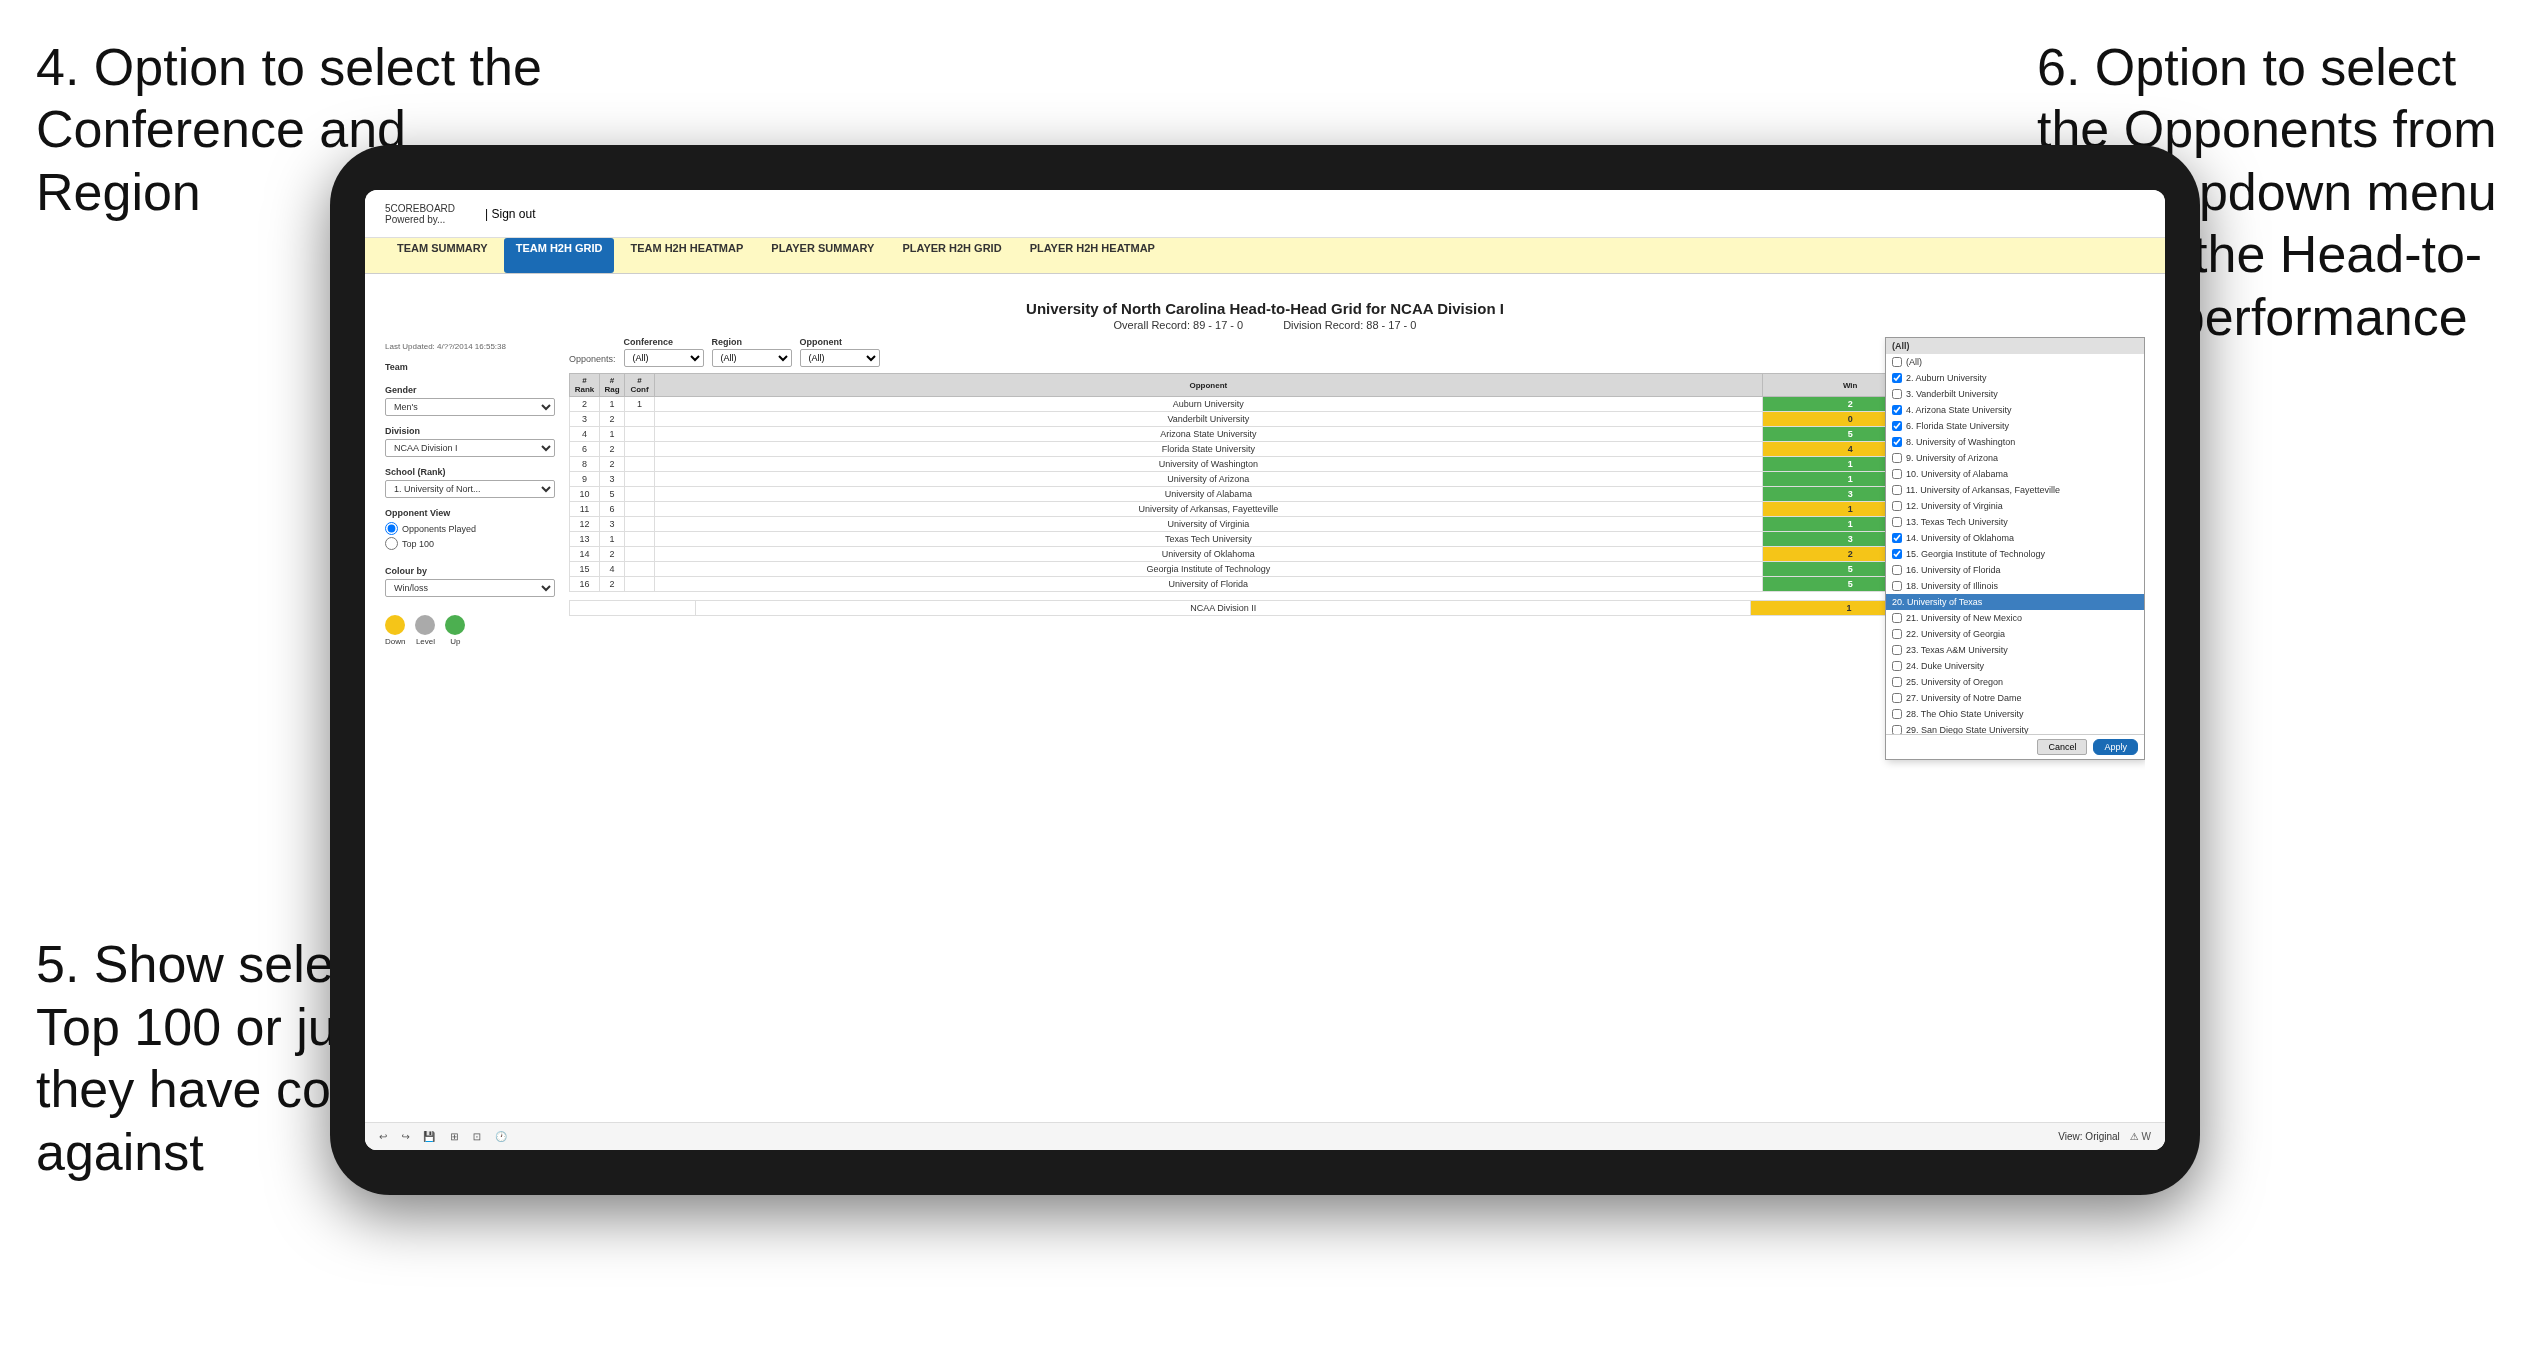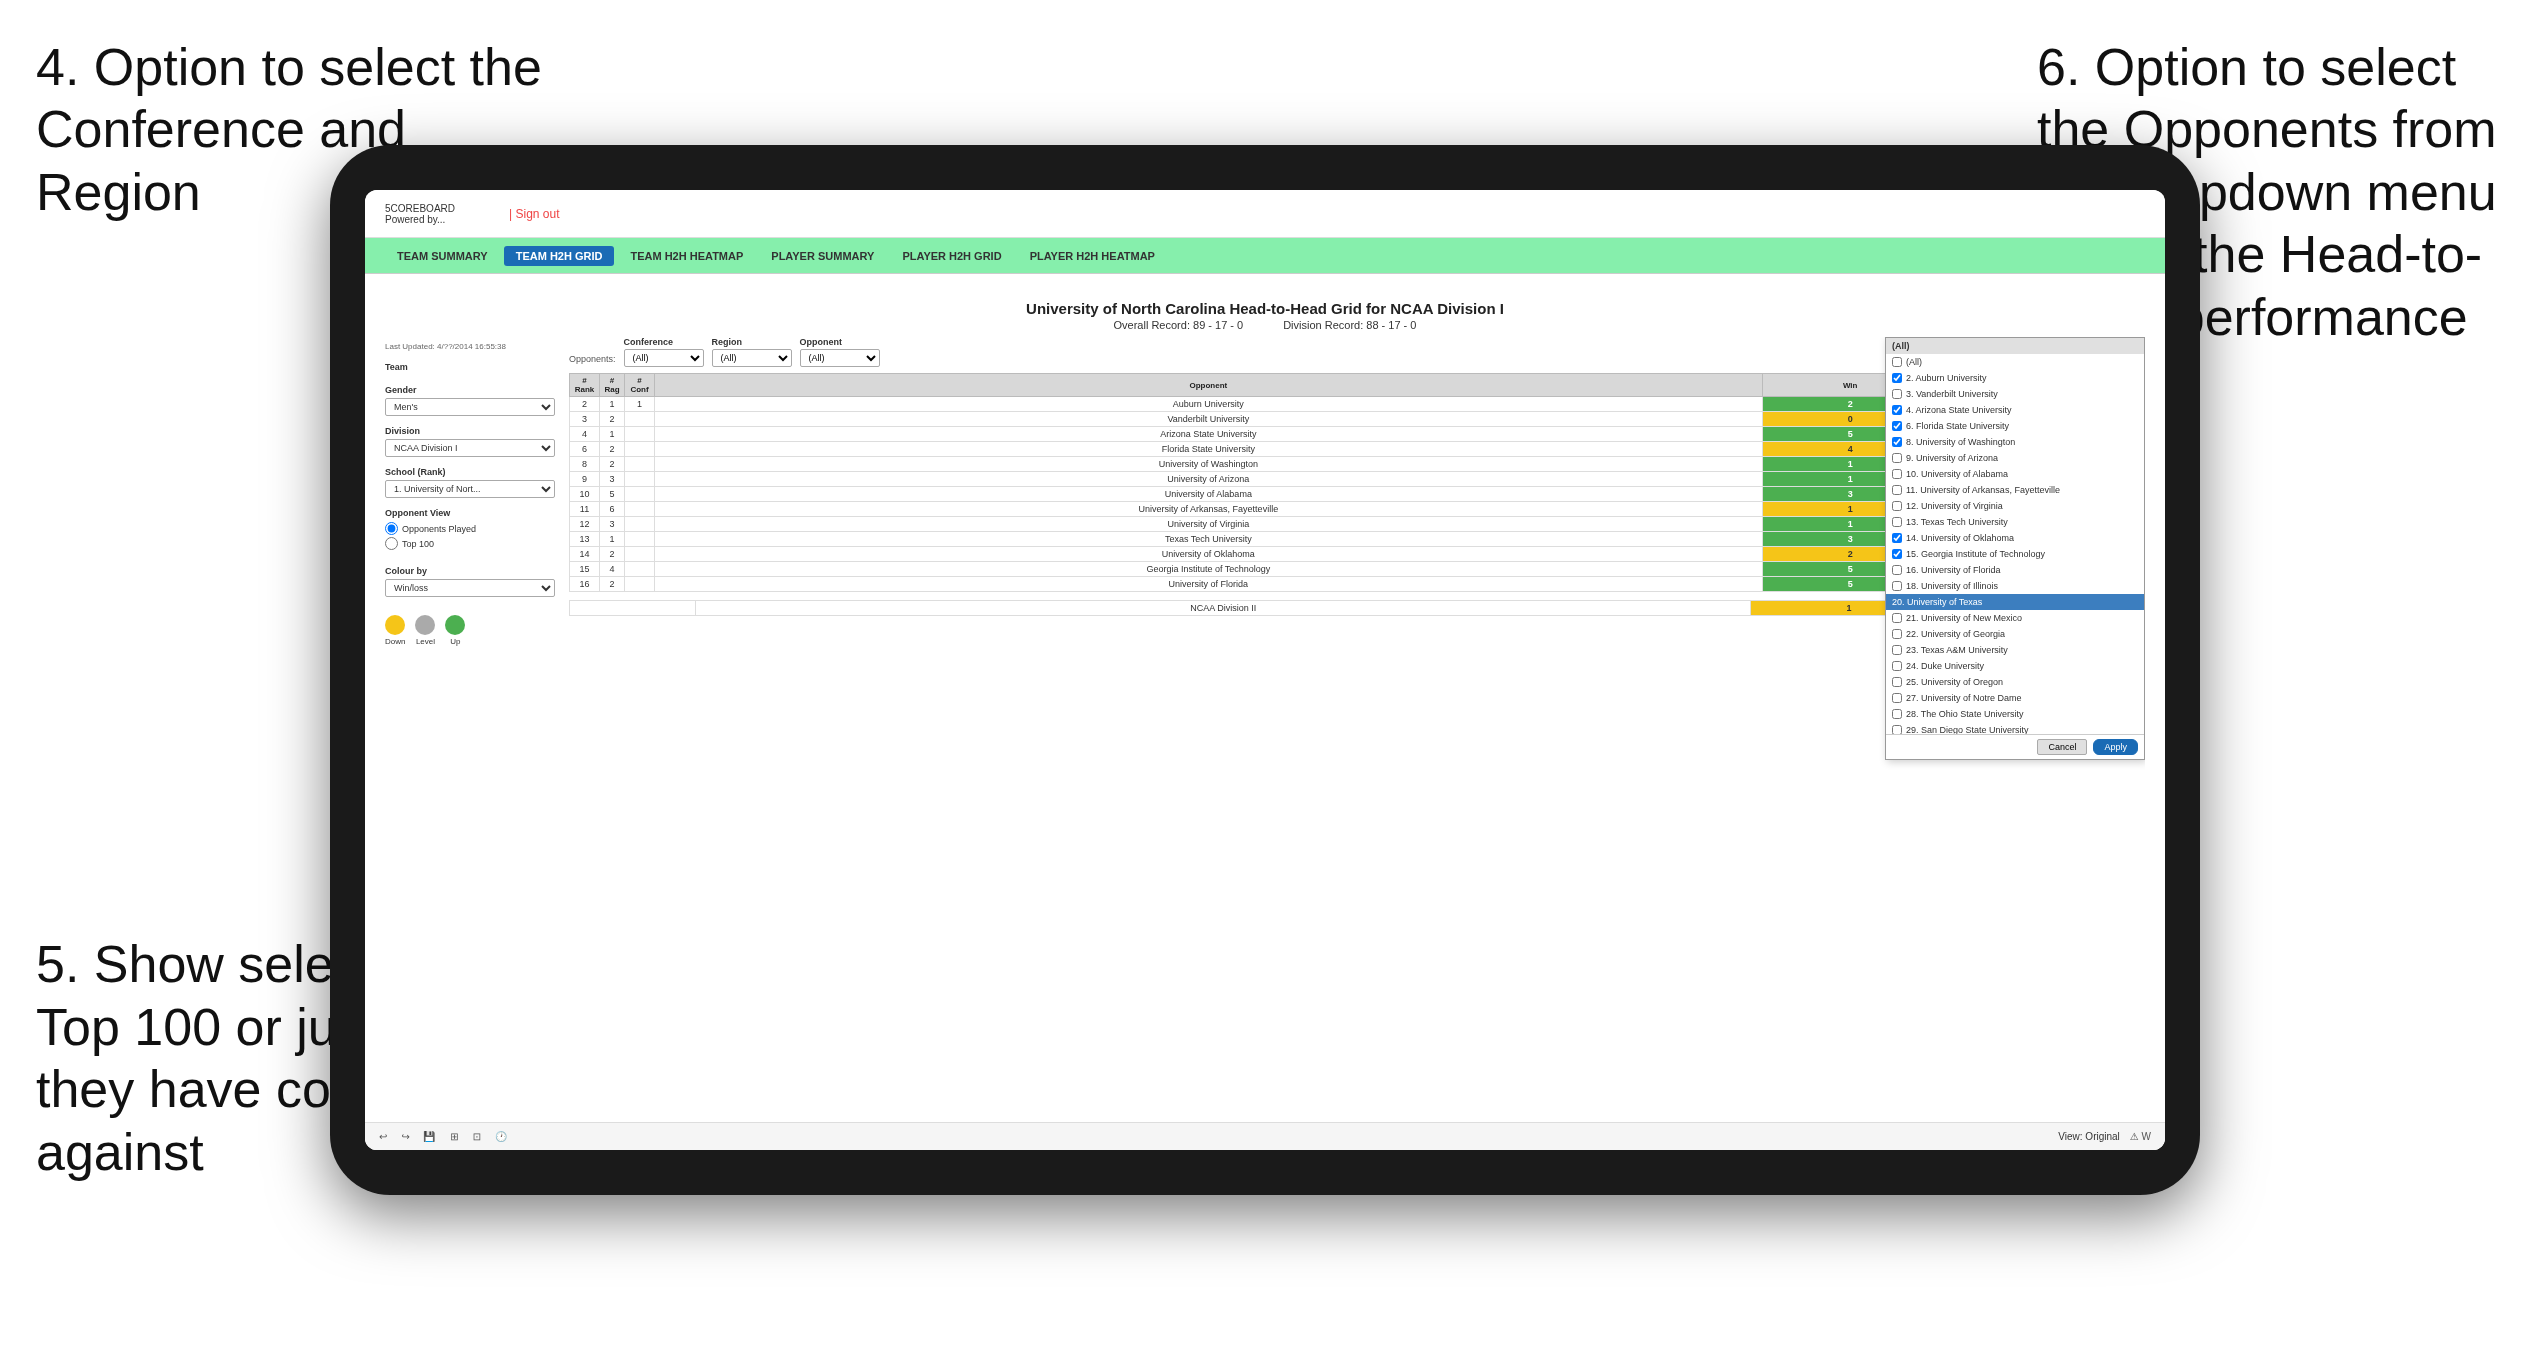--- a/index.html
+++ b/index.html
@@ -91,30 +91,28 @@
       text-transform: uppercase;
       font-weight: 600;
       cursor: pointer;
       padding: 0 4px;
     }
 
     .nav-item.active { color: #1a6bb5; border-bottom: 2px solid #1a6bb5; }
 
     .nav-signout {
       font-size: 12px;
-      color: #ef4444;
-      margin-left: 24px;
+      color: #000000;
     }
 
     
     .sub-nav {
-      background: #86efac;
+      background: #fef9c3;
       height: 36px;
       display: flex;
-      align-items: center;
       padding: 0 20px;
       gap: 4px;
       flex-shrink: 0;
       border-bottom: 1px solid #ccc;
     }
 
     .sub-nav-item {
       font-size: 11px;
       color: #333;
       text-transform: uppercase;

